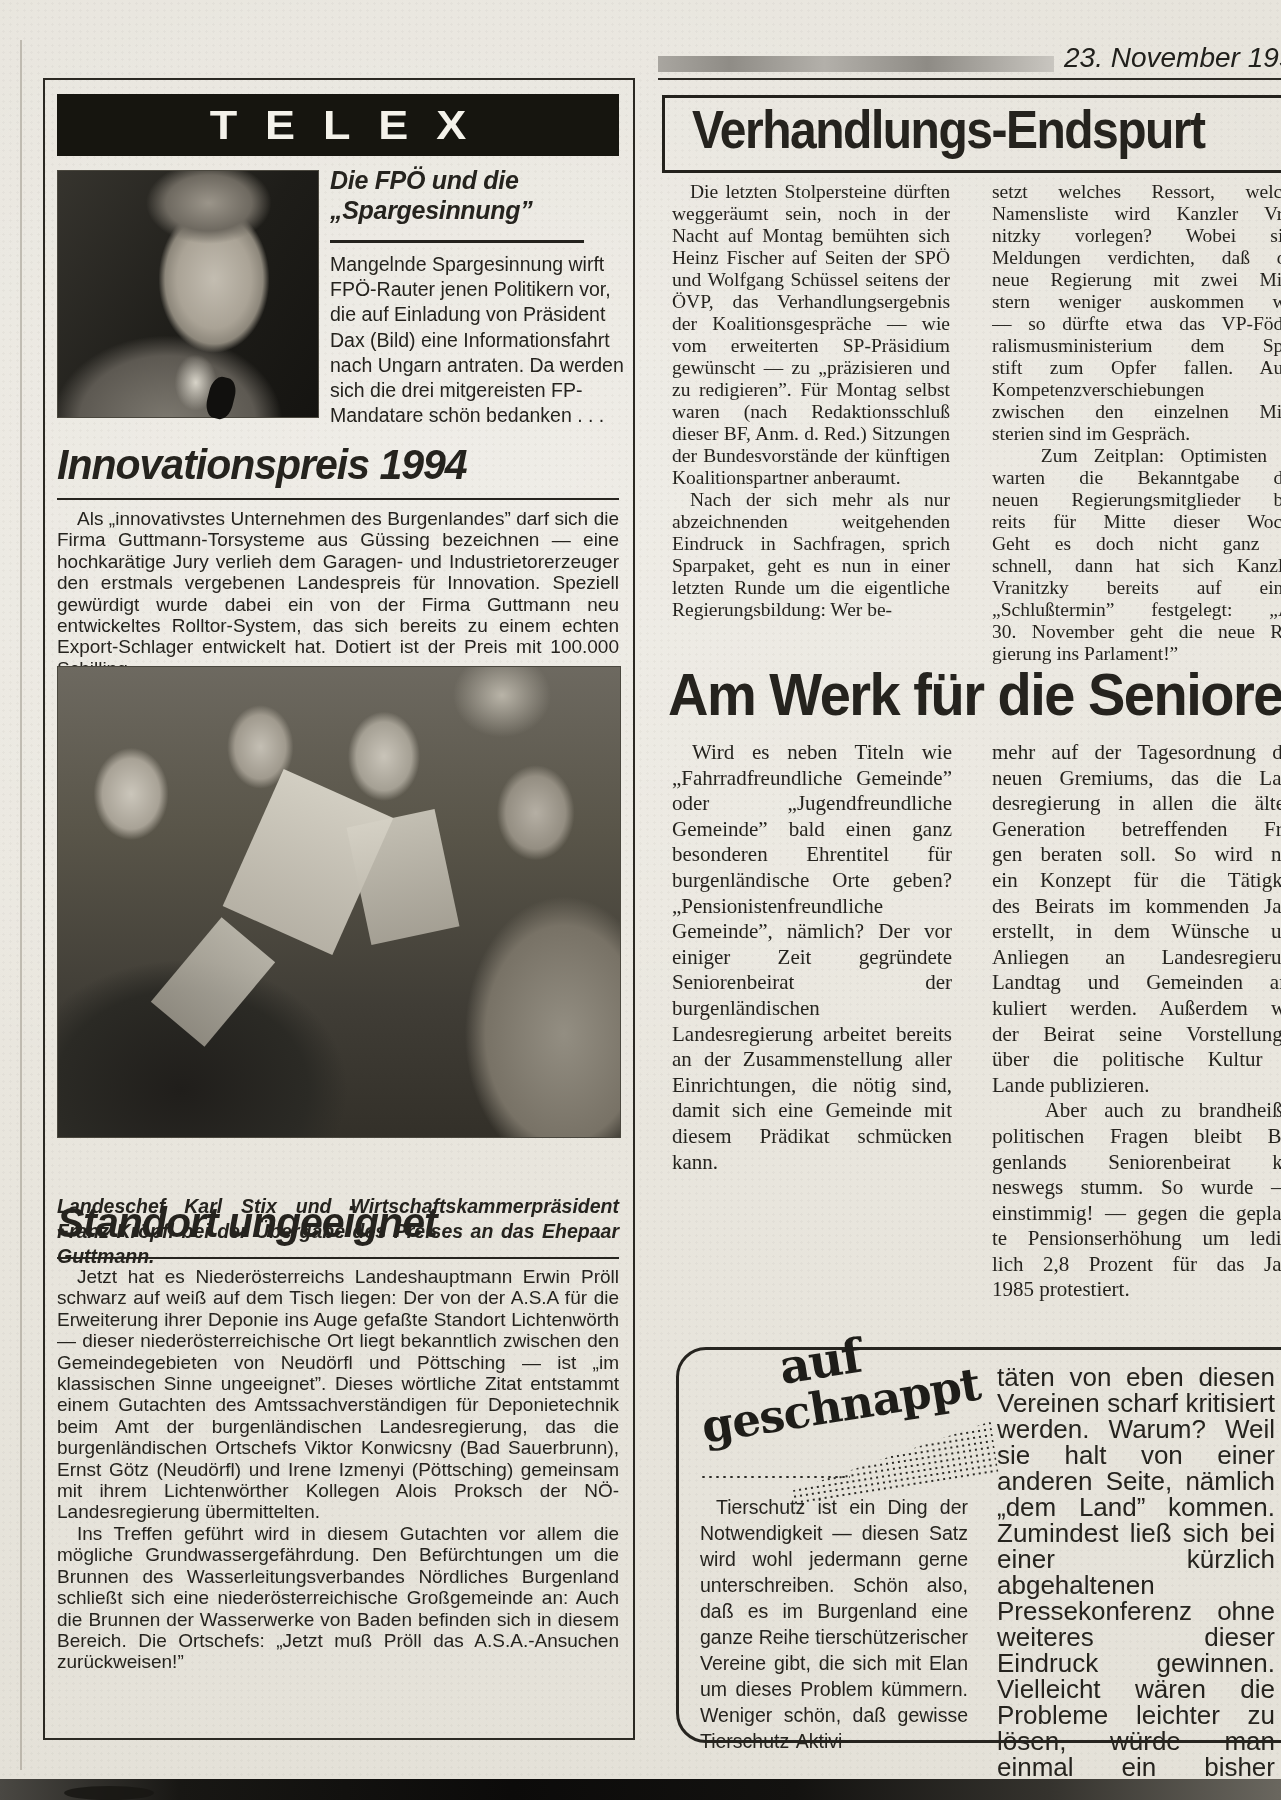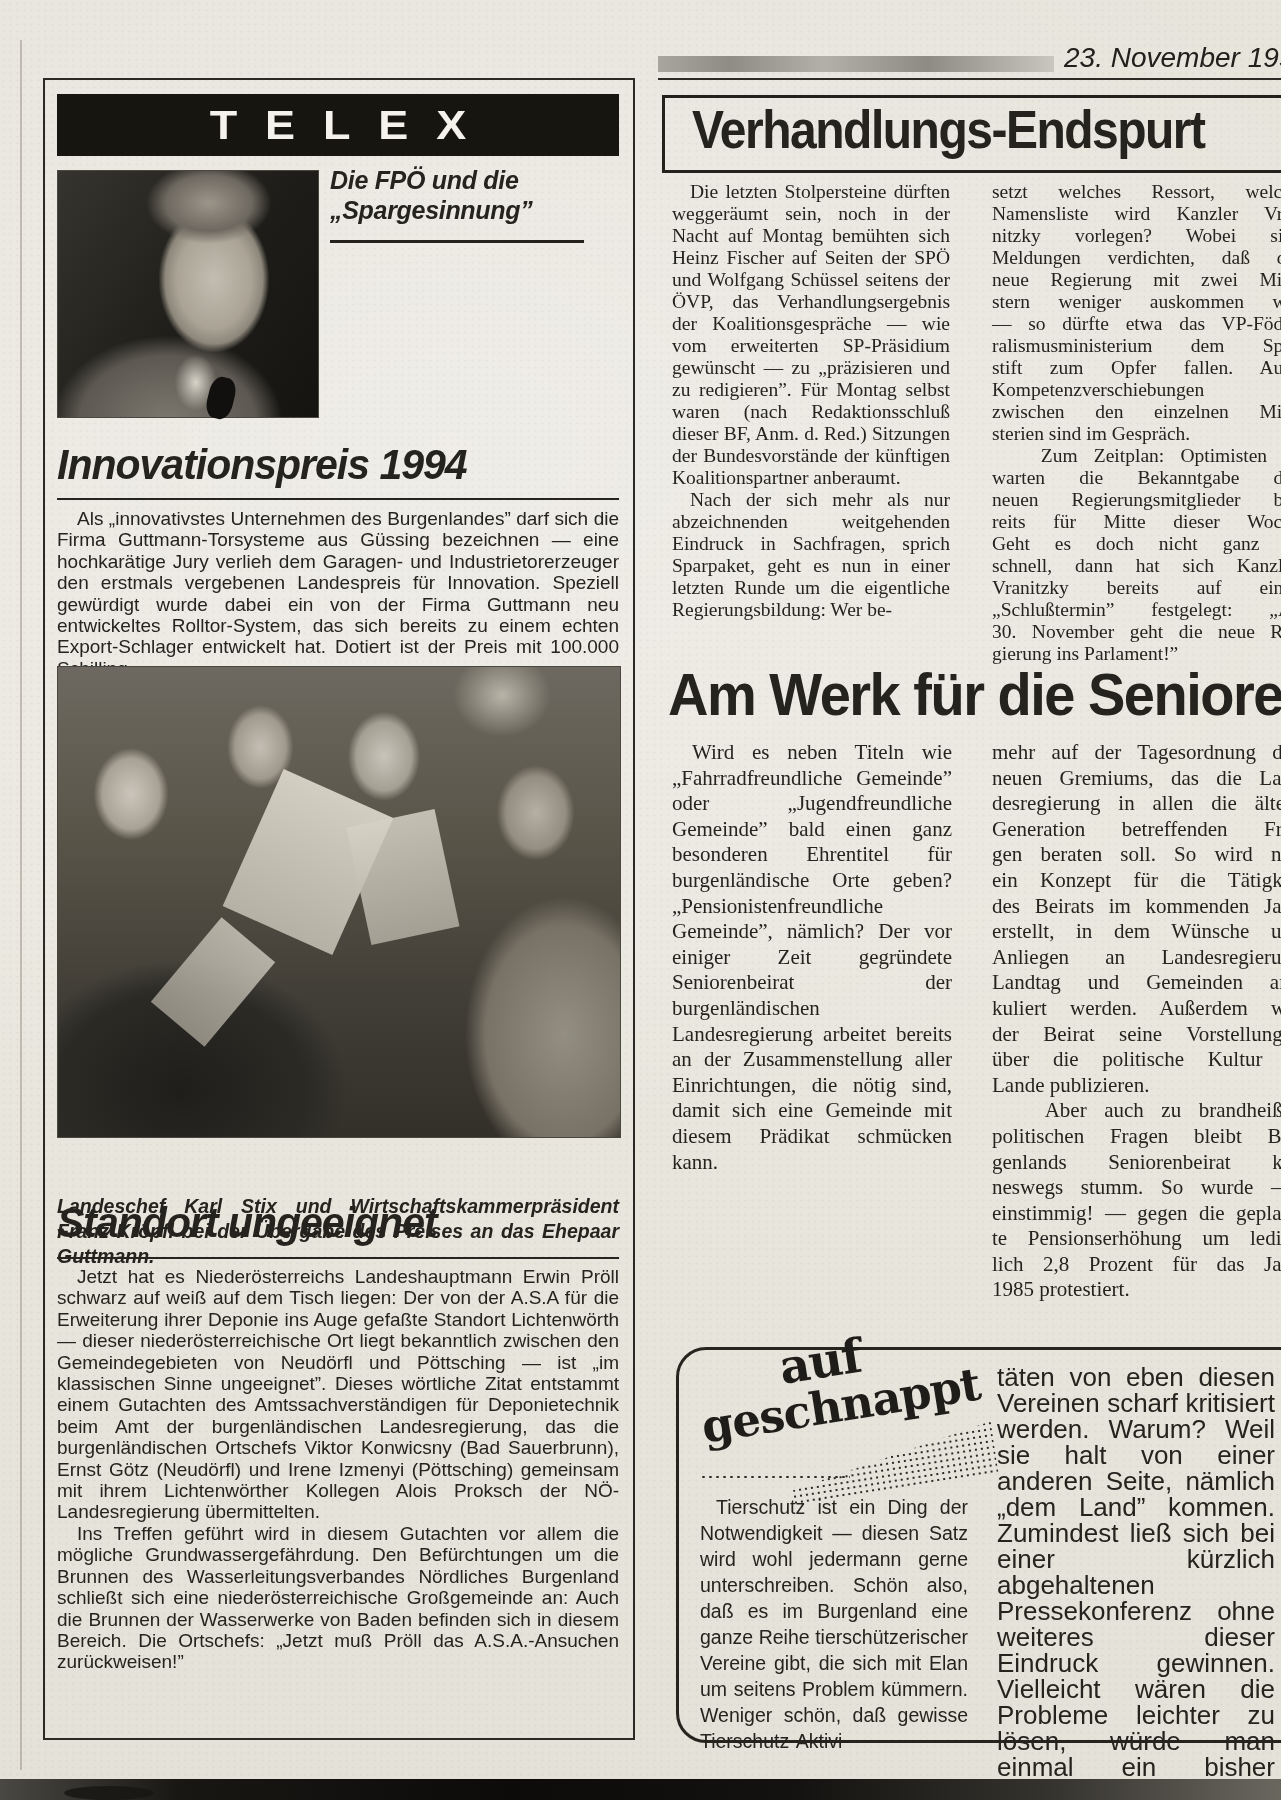--- a/index.html
+++ b/index.html
@@ -125,20 +125,21 @@
     <span>TELEX</span>
   </div>
 
   <div class="abs photo photo1"></div>
 
   <h3 class="abs telex-title">
     <span>Die FPÖ und die</span><br>
     <span>„Spargesinnung”</span>
   </h3>
   <div class="abs telex-rule"></div>
+  <p class="abs telex-body">Mangelnde Spargesinnung wirft FPÖ-Rauter jenen Politikern vor, die auf Einladung von Präsident Dax (Bild) eine Informationsfahrt nach Ungarn antraten. Da werden sich die drei mitgereisten FP-Mandatare schön bedanken . . .</p>
 
   <h2 class="abs big-ital innov-h">Innovationspreis 1994</h2>
   <div class="abs innov-rule"></div>
   <div class="abs sans-body innov-body">
     <p>Als „innovativstes Unternehmen des Burgenlandes” darf sich die Firma Guttmann-Torsysteme aus Güssing bezeichnen — eine hochkarätige Jury verlieh dem Garagen- und Industrietorerzeuger den erstmals vergebenen Landespreis für Innovation. Speziell gewürdigt wurde dabei ein von der Firma Guttmann neu entwickeltes Rolltor-System, das sich bereits zu einem echten Export-Schlager entwickelt hat. Dotiert ist der Preis mit 100.000 Schilling.</p>
   </div>
 
   <div class="abs photo photo2">
     <div class="paper1"></div>
     <div class="paper2"></div>
@@ -218,21 +219,21 @@
     </div>
 
   <div class="abs aufg-box"></div>
   <div class="abs aufg-logo">
     <span class="l1">auf</span>
     <span class="l2">geschnappt</span>
   </div>
   <div class="abs halftone"></div>
   <div class="abs dotrow"></div>
   <div class="abs aufg-col1">
-    <p>Tierschutz ist ein Ding der Notwendigkeit — diesen Satz wird wohl jedermann gerne unterschreiben. Schön also, daß es im Burgenland eine ganze Reihe tierschützerischer Vereine gibt, die sich mit Elan um seitens Problem kümmern. Weniger schön, daß gewisse Tierschutz-Aktivi-</p>
+    <p>Tierschutz ist ein Ding der Notwendigkeit — diesen Satz wird wohl jedermann gerne unterschreiben. Schön also, daß es im Burgenland eine ganze Reihe tierschützerischer Vereine gibt, die sich mit Elan um dieses Problem kümmern. Weniger schön, daß gewisse Tierschutz-Aktivi-</p>
   </div>
   <div class="abs aufg-col2">
     <p>täten von eben diesen Vereinen scharf kritisiert werden. Warum? Weil sie halt von einer anderen Seite, nämlich „dem Land” kommen. Zumindest ließ sich bei einer kürzlich abgehaltenen Pressekonferenz ohne weiteres dieser Eindruck gewinnen. Vielleicht wären die Probleme leichter zu lösen, würde man einmal ein bisher unerhörtes „Wagnis” eingehen: Nämlich auch die andere Seite ausreden zu lassen?</p>
   </div>
 
   <div class="abs bottom-band"></div>
   <div class="abs bottom-smudge"></div>
 
 </div>
 

